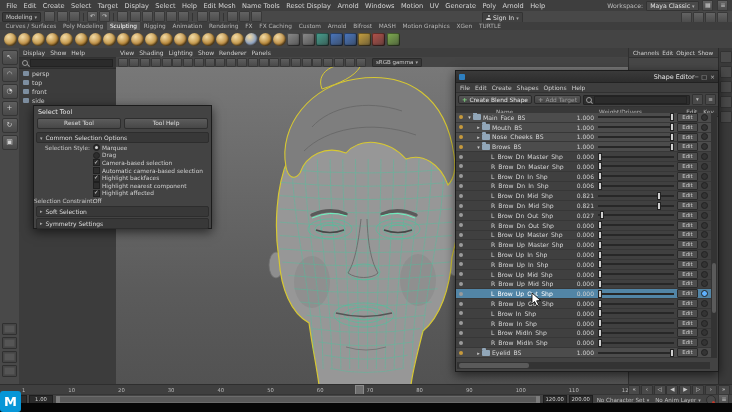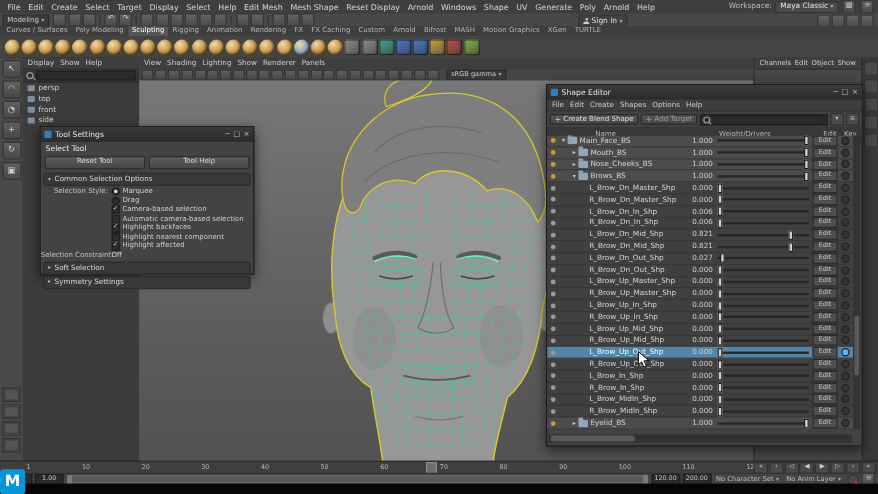--- a/index.html
+++ b/index.html
@@ -66,21 +66,21 @@
   .rangebar .hdl{position:absolute;top:0;bottom:0;width:4px;background:#7c7c7c;}
   .ddl{font-size:5.6px;color:#bfbfbf;margin:0 3px;white-space:nowrap;display:flex;gap:2px;align-items:center;flex:none;}
   .akey{width:8px;height:8px;border-radius:50%;background:#4a4a4a;border:1px solid #2f2f2f;position:relative;margin:0 2px;flex:none;}
   .akey::after{content:"";position:absolute;right:0;bottom:0;width:3px;height:3px;border-radius:50%;background:#c0392b;}
   .bottombar{position:absolute;left:0;top:403px;right:0;height:9px;background:#060606;}
   .mlogo{position:absolute;left:0;top:391px;width:21px;height:21px;background:#0696d7;border-radius:3px;color:#fff;font-size:13px;font-weight:bold;text-align:center;line-height:21px;z-index:40;}
   
   .win{position:absolute;background:#434343;border:1px solid #1c1c1c;box-shadow:0 3px 10px rgba(0,0,0,.6);}
   .titlebar{height:11px;background:linear-gradient(#3a3a3a,#2d2d2d);display:flex;align-items:center;padding:0 3px;border-bottom:1px solid #222;}
   .ticon{width:6px;height:6px;background:#2e7fbf;border-radius:1px;margin-right:3px;flex:none;}
-  .ttext{font-size:6.4px;color:#e3e3e3;flex:1;white-space:nowrap;}
+  .ttext{font-size:6.4px;color:#e3e3e3;flex:1;white-space:nowrap;text-align:right;}
   .wbtns{display:flex;gap:3px;}
   .wbtns span{font-size:6px;color:#bbb;line-height:9px;}
   
   .ts{left:33px;top:105px;width:177px;height:122px;z-index:20;}
   .ts-toolname{font-size:6.4px;color:#e8e8e8;padding:2px 4px 1px 4px;}
   .ts-btnrow{display:flex;gap:3px;padding:1px 3px 2px 3px;}
   .ts-btn{flex:1;height:9px;background:linear-gradient(#5c5c5c,#474747);border:1px solid #2e2e2e;border-radius:2px;font-size:5.9px;line-height:8px;text-align:center;color:#dcdcdc;}
   .ts-sec{height:9px;background:#383838;border:1px solid #2d2d2d;border-radius:2px;margin:1px 2px;display:flex;align-items:center;gap:3px;padding:0 3px;font-size:6px;color:#dcdcdc;}
   .tsarrow{font-size:5px;color:#aaa;}
   .ts-row{display:flex;align-items:center;height:7.6px;font-size:5.8px;color:#cfcfcf;}
@@ -140,25 +140,25 @@
     <div class="menus" id="mainMenus">
         <span class="mitem">File</span>
         <span class="mitem">Edit</span>
         <span class="mitem">Create</span>
         <span class="mitem">Select</span>
         <span class="mitem">Target</span>
         <span class="mitem">Display</span>
         <span class="mitem">Select</span>
         <span class="mitem">Help</span>
         <span class="mitem">Edit Mesh</span>
-        <span class="mitem">Mesh Shape</span>
+        <span class="mitem">Name Tools</span>
         <span class="mitem">Reset Display</span>
         <span class="mitem">Arnold</span>
         <span class="mitem">Windows</span>
-        <span class="mitem">Shape</span>
+        <span class="mitem">Motion</span>
         <span class="mitem">UV</span>
         <span class="mitem">Generate</span>
         <span class="mitem">Poly</span>
         <span class="mitem">Arnold</span>
         <span class="mitem">Help</span>
       </div>
     <div class="mb-right">
       <span class="ws-label">Workspace:</span>
       <span class="ws-value">
           <span>Maya Classic</span>
@@ -489,29 +489,20 @@
         <span class="caret">▾</span>
       </span>
     <span class="akey"></span>
     <span class="sicon">≡</span>
   </div>
 
   <div class="bottombar"></div>
   <div class="mlogo">M</div>
 
   <div class="win ts">
-    <div class="titlebar">
-      <span class="ticon"></span>
-      <span class="ttext">Tool Settings</span>
-      <span class="wbtns">
-        <span>─</span>
-        <span>□</span>
-        <span>×</span>
-      </span>
-    </div>
     <div class="ts-toolname">Select Tool</div>
     <div class="ts-btnrow">
       <span class="ts-btn">Reset Tool</span>
       <span class="ts-btn">Tool Help</span>
     </div>
     <div id="tsBody">
         <div class="ts-sec">
           <span class="tsarrow">▾</span>
           <span>Common Selection Options</span>
         </div>

